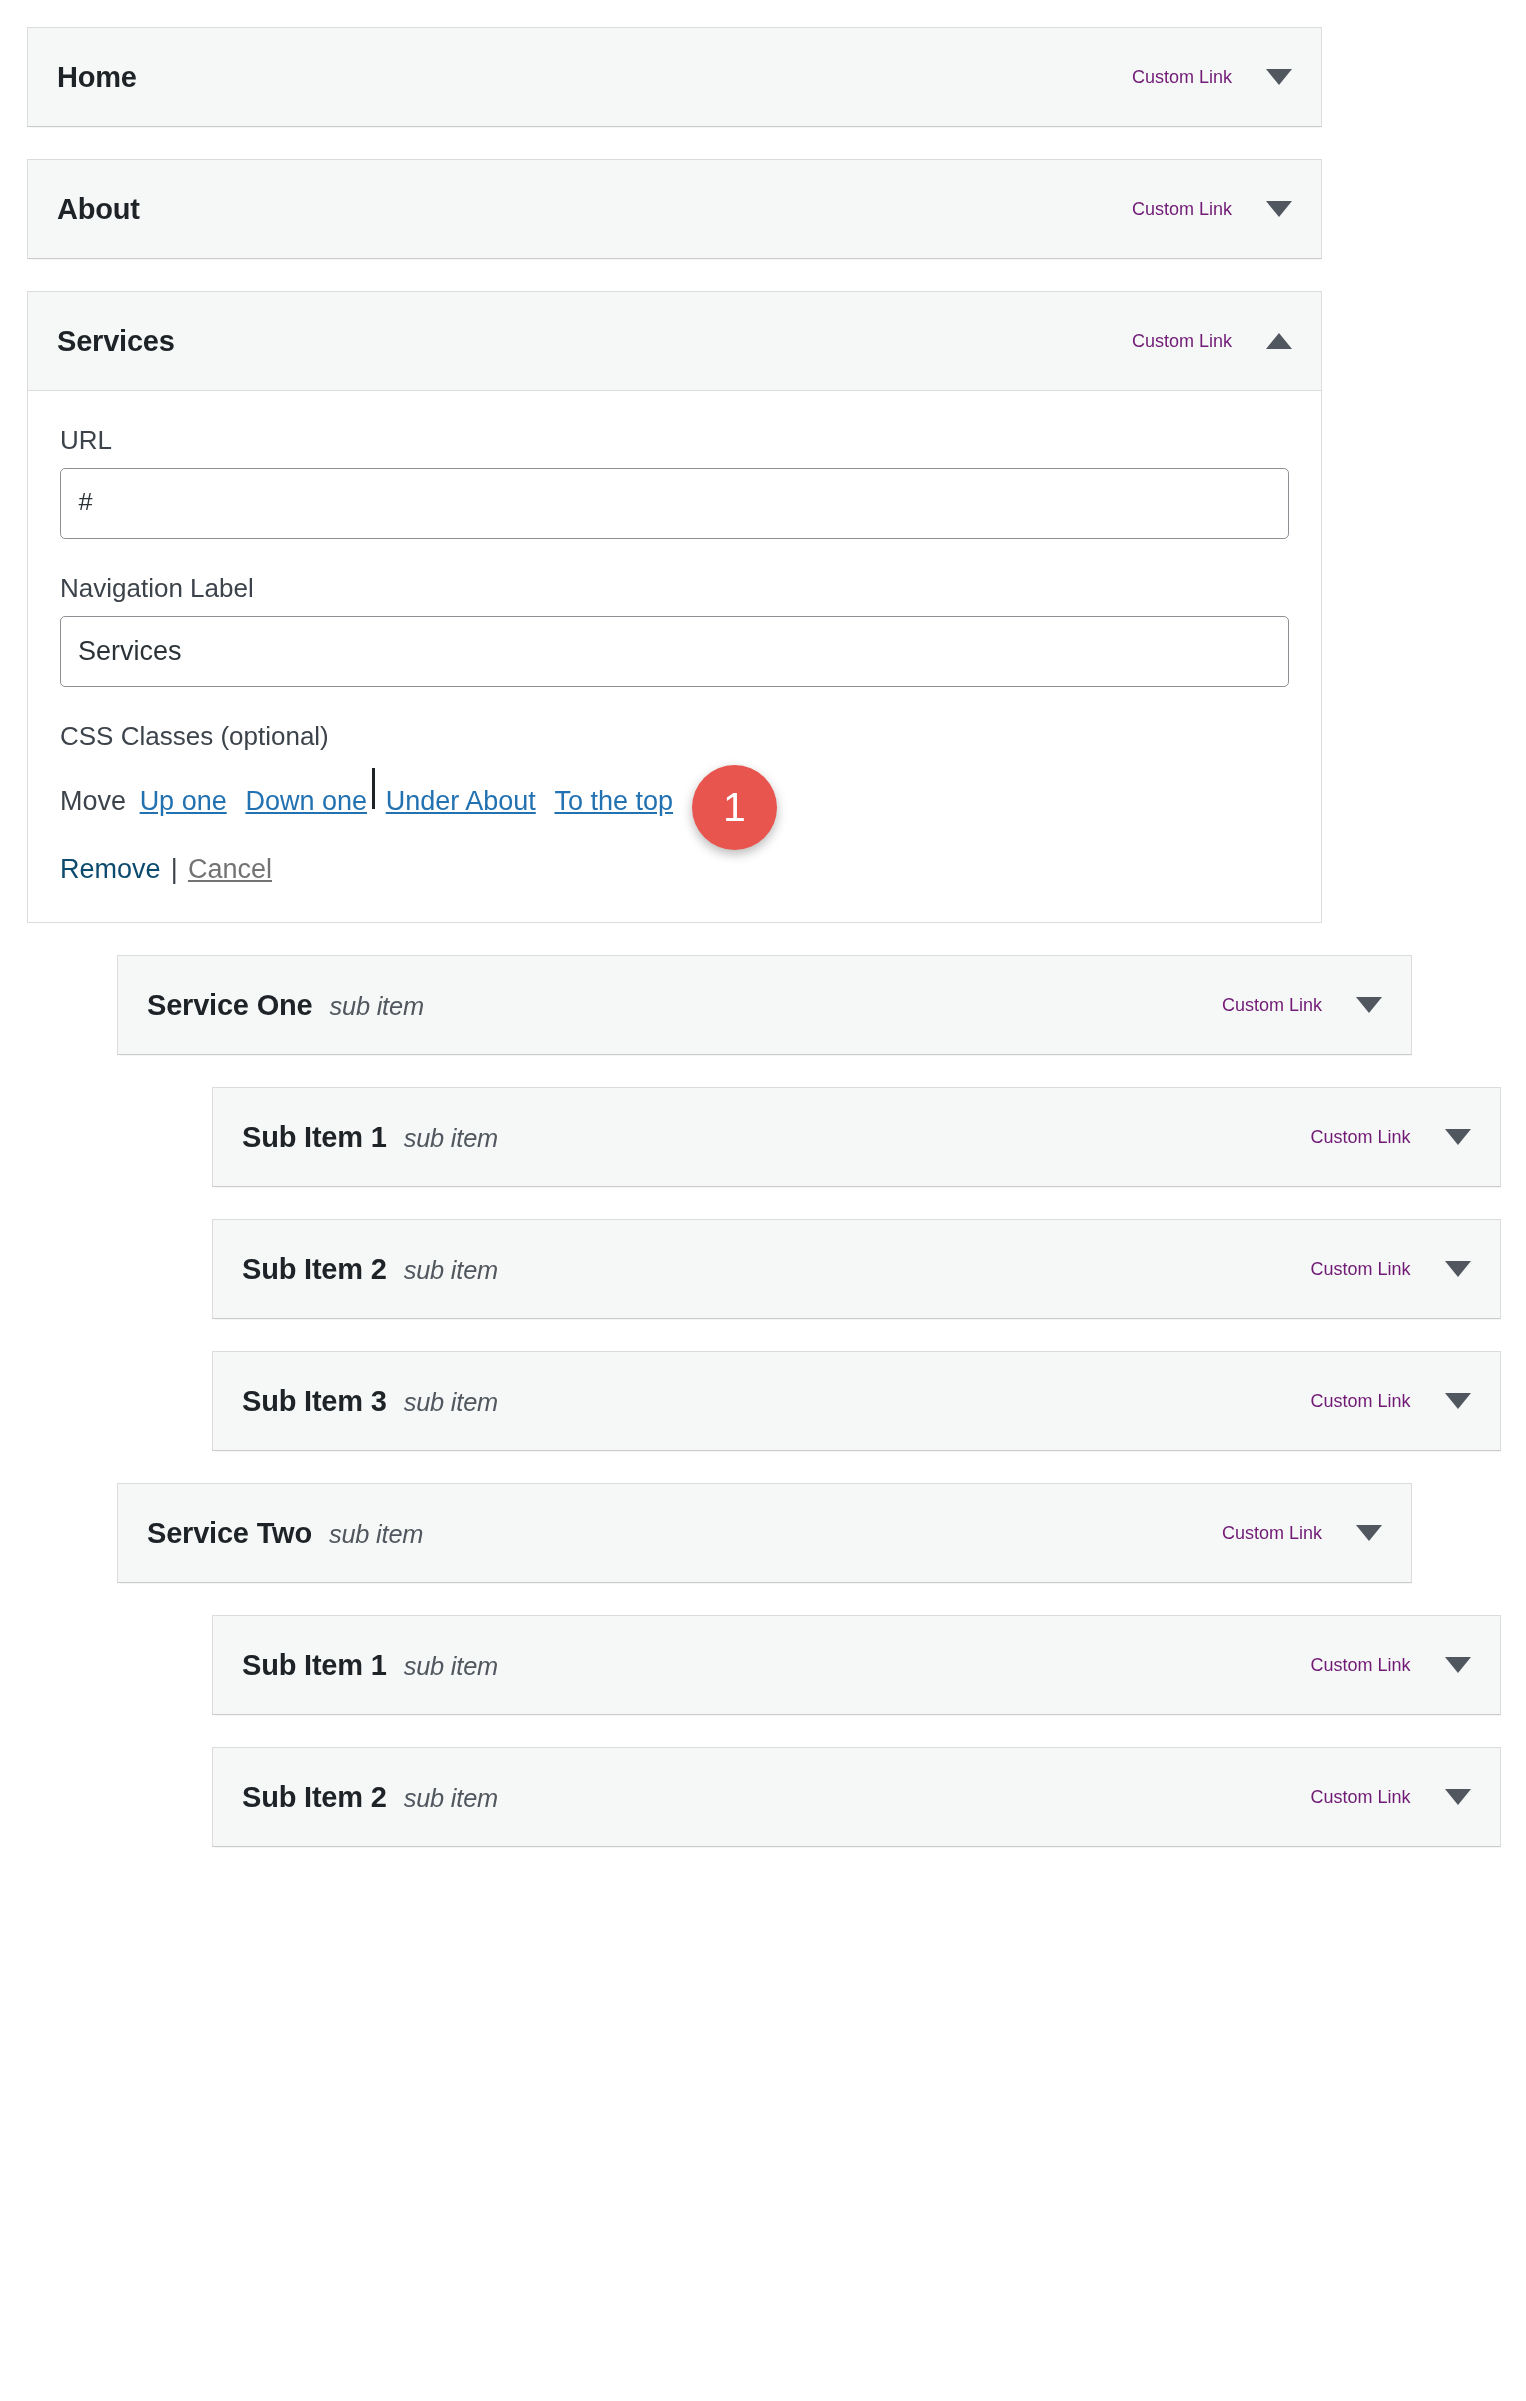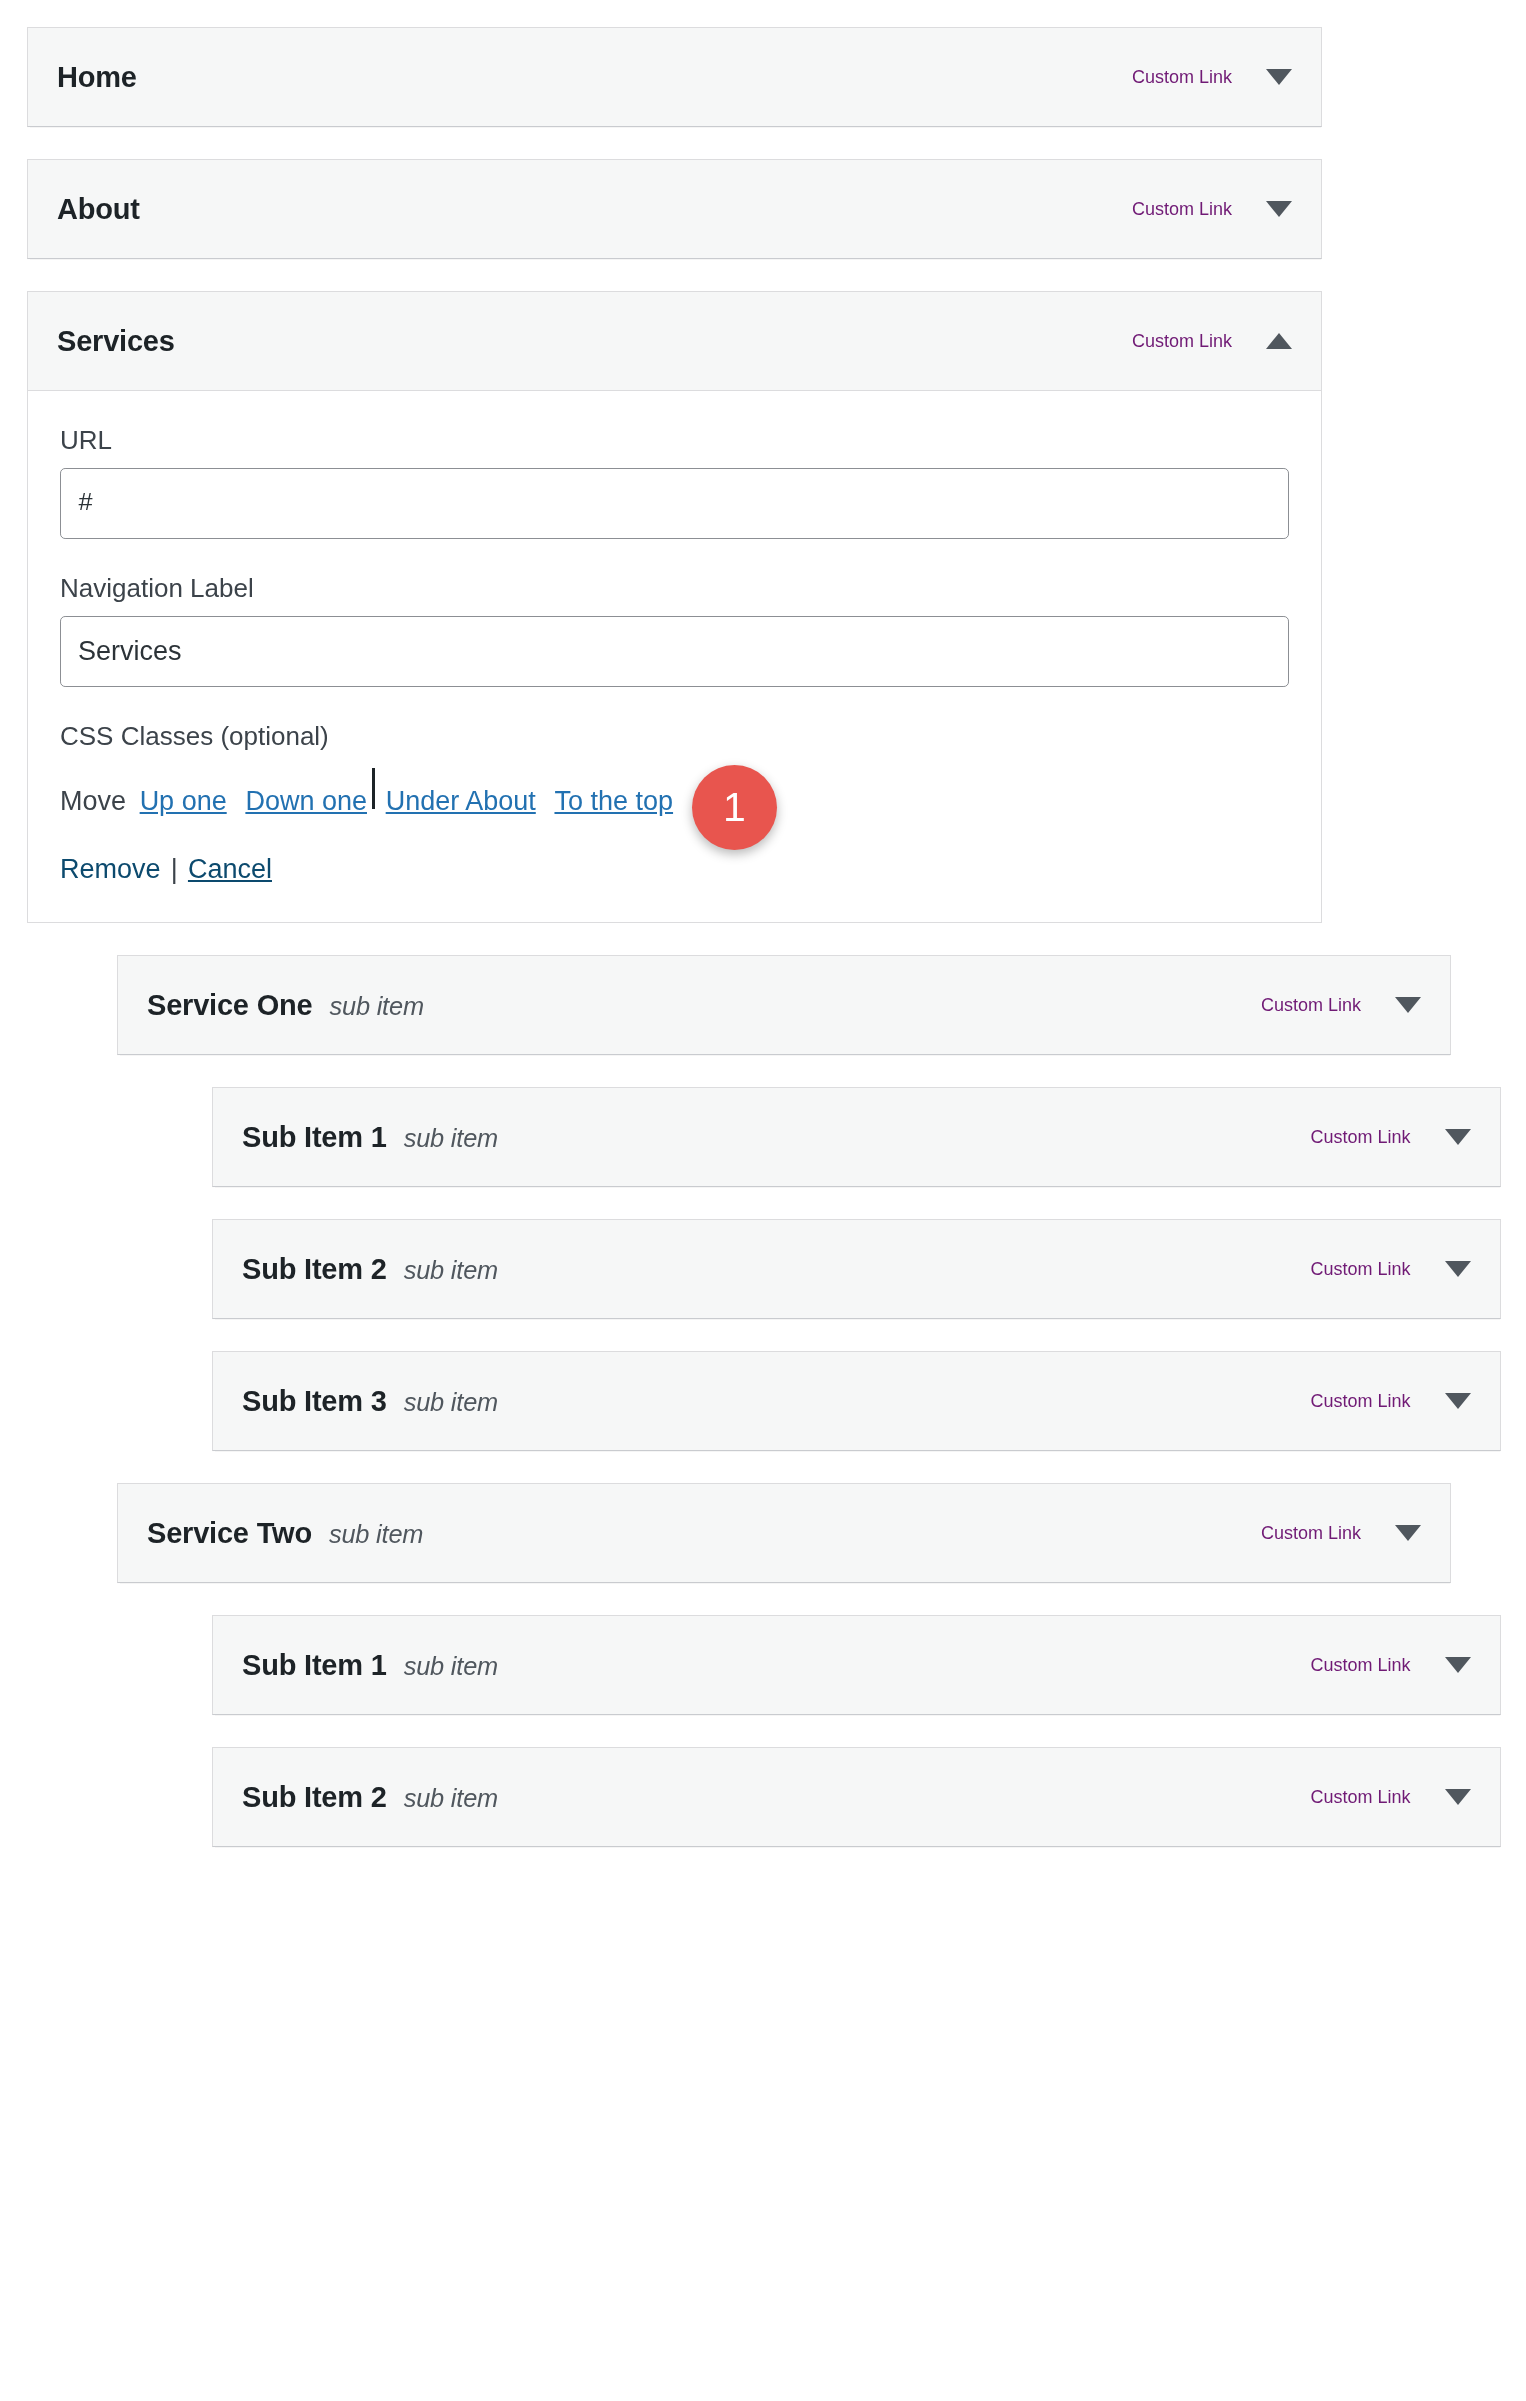--- a/index.html
+++ b/index.html
@@ -16,21 +16,21 @@
     position: relative;
     width: 1526px;
     height: 2401px;
     padding-top: 27px;
   }
 
   
   .menu-item { position: relative; margin-bottom: 32px; }
 
   .menu-item.depth-0 { margin-left: 27px;  margin-right: 204px; }
-  .menu-item.depth-1 { margin-left: 117px; margin-right: 75px; }
+  .menu-item.depth-1 { margin-left: 117px; margin-right: 114px; }
   .menu-item.depth-2 { margin-left: 212px; margin-right: 25.4px;  }
 
   .item-bar {
     display: flex;
     align-items: center;
     justify-content: space-between;
     background: #f6f7f7;
     border: 0.8px solid #dcdcde;
     border-bottom-color: #c9cbcf;
     box-shadow: 0 0.8px 0.8px rgba(0,0,0,0.04);
@@ -153,21 +153,21 @@
   .action-row { font-size: 27px; color: #3c434a; }
 
   .link-remove {
     color: #0c4a6e;
     cursor: pointer;
   }
 
   .link-sep { margin: 0 10.2px; color: #3c434a; }
 
   .link-cancel {
-    color: #0c4a6e;
+    color: #737373;
     text-decoration: underline;
     cursor: pointer;
   }
 
   
   .callout-badge {
     position: absolute;
     width: 85px;
     height: 85px;
     border-radius: 50%;

